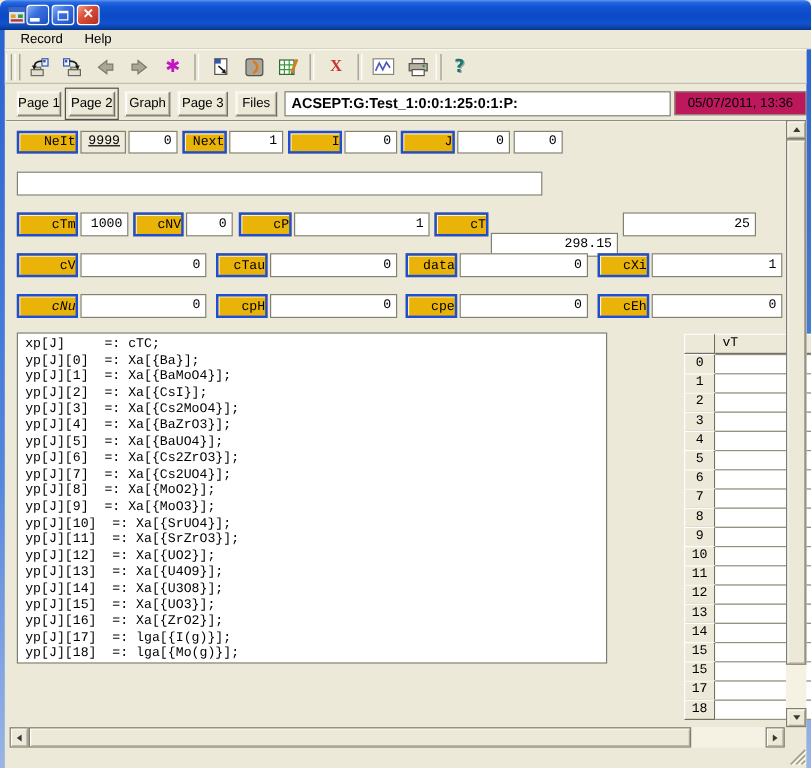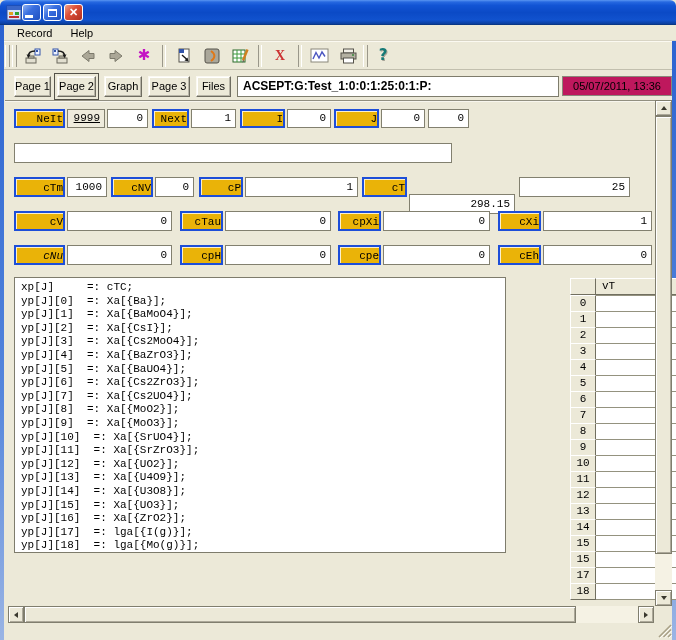--- a/index.html
+++ b/index.html
@@ -241,21 +241,21 @@
 <div class="flabel h20" style="left:199px;top:177px;width:44px;">cP</div>
 <div class="fvalue h20" style="left:245px;top:177px;width:113px;">1</div>
 <div class="flabel h20" style="left:362px;top:177px;width:45px;">cT</div>
 <div class="fvalue h20" style="left:409px;top:177px;width:106px;margin-top:17px;">298.15</div>
 <div class="fvalue h20" style="left:519px;top:177px;width:111px;">25</div>
 
 <div class="flabel h20" style="left:14px;top:211px;width:51px;">cV</div>
 <div class="fvalue h20" style="left:67px;top:211px;width:105px;">0</div>
 <div class="flabel h20" style="left:180px;top:211px;width:43px;">cTau</div>
 <div class="fvalue h20" style="left:225px;top:211px;width:106px;">0</div>
-<div class="flabel h20" style="left:338px;top:211px;width:43px;">cpXi</div>
+<div class="flabel h20" style="left:338px;top:211px;width:43px;">data</div>
 <div class="fvalue h20" style="left:383px;top:211px;width:107px;">0</div>
 <div class="flabel h20" style="left:498px;top:211px;width:43px;">cXi</div>
 <div class="fvalue h20" style="left:543px;top:211px;width:109px;">1</div>
 
 <div class="flabel h20" style="left:14px;top:245px;width:51px;font-style:italic;">cNu</div>
 <div class="fvalue h20" style="left:67px;top:245px;width:105px;">0</div>
 <div class="flabel h20" style="left:180px;top:245px;width:43px;">cpH</div>
 <div class="fvalue h20" style="left:225px;top:245px;width:106px;">0</div>
 <div class="flabel h20" style="left:338px;top:245px;width:43px;">cpe</div>
 <div class="fvalue h20" style="left:383px;top:245px;width:107px;">0</div>

